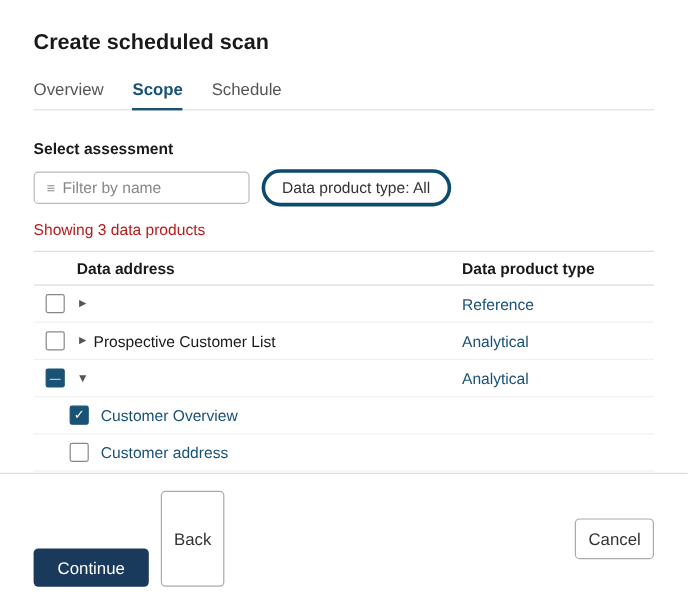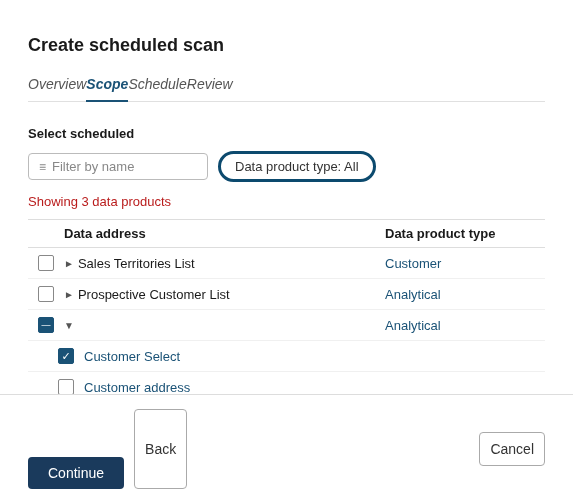--- a/index.html
+++ b/index.html
@@ -9,35 +9,35 @@
       background: #fff;
       color: #1a1a1a;
       width: 573px;
       height: 503px;
       display: flex;
       flex-direction: column;
       overflow: hidden;
     }
     .main-content {
       flex: 1;
-      padding: 35px 28px 16px 28px;
+      padding: 25px 28px 16px 28px;
       overflow: hidden;
     }
     .page-title {
       font-size: 18px;
       font-weight: 600;
       margin-bottom: 20px;
       color: #1a1a1a;
     }
     .tabs {
       display: flex;
+      gap: 24px;
       margin-bottom: 24px;
       border-bottom: 1px solid #e0e0e0;
       padding-bottom: 0;
-      font-style: italic;
     }
     .tab {
       padding-bottom: 8px;
       cursor: pointer;
       color: #555;
       font-size: 14px;
       border-bottom: 2px solid transparent;
       margin-bottom: -1px;
     }
     .tab.active {
@@ -204,24 +204,23 @@
 </head>
 <body>
 
 <div class="main-content">
   <div class="page-title">Create scheduled scan</div>
 
   <div class="tabs">
     <div class="tab">Overview</div>
     <div class="tab active">Scope</div>
     <div class="tab">Schedule</div>
-    <div class="tab">Review</div>
-  </div>
-
-  <div class="section-label">Select scheduled</div>
+  </div>
+
+  <div class="section-label">Select assessment</div>
 
   <div class="filter-row">
     <div class="filter-input">
       <span class="filter-icon">≡</span>
       <span>Filter by name</span>
     </div>
     <button class="type-button">Data product type: All</button>
   </div>
 
   <div class="showing-text">Showing 3 data products</div>
@@ -232,23 +231,22 @@
       <div class="col-product">Data address</div>
       <div class="col-type">Data product type</div>
     </div>
 
     <div class="table-row">
       <div class="col-check">
         <div class="checkbox"></div>
       </div>
       <div class="row-label">
         <span class="expand-icon">►</span>
-        <span>Sales Territories List</span>
-      </div>
-      <div class="row-type">Customer</div>
+      </div>
+      <div class="row-type">Reference</div>
     </div>
 
     <div class="table-row">
       <div class="col-check">
         <div class="checkbox"></div>
       </div>
       <div class="row-label">
         <span class="expand-icon">►</span>
         <span>Prospective Customer List</span>
       </div>
@@ -263,21 +261,21 @@
         <span class="expand-icon">▼</span>
       </div>
       <div class="row-type">Analytical</div>
     </div>
 
     <div class="table-row indent">
       <div class="col-check">
         <div class="checkbox checked"></div>
       </div>
       <div class="row-label link-color">
-        <span>Customer Select</span>
+        <span>Customer Overview</span>
       </div>
       <div class="row-type"></div>
     </div>
 
     <div class="table-row indent">
       <div class="col-check">
         <div class="checkbox"></div>
       </div>
       <div class="row-label link-color">
         <span>Customer address</span>

